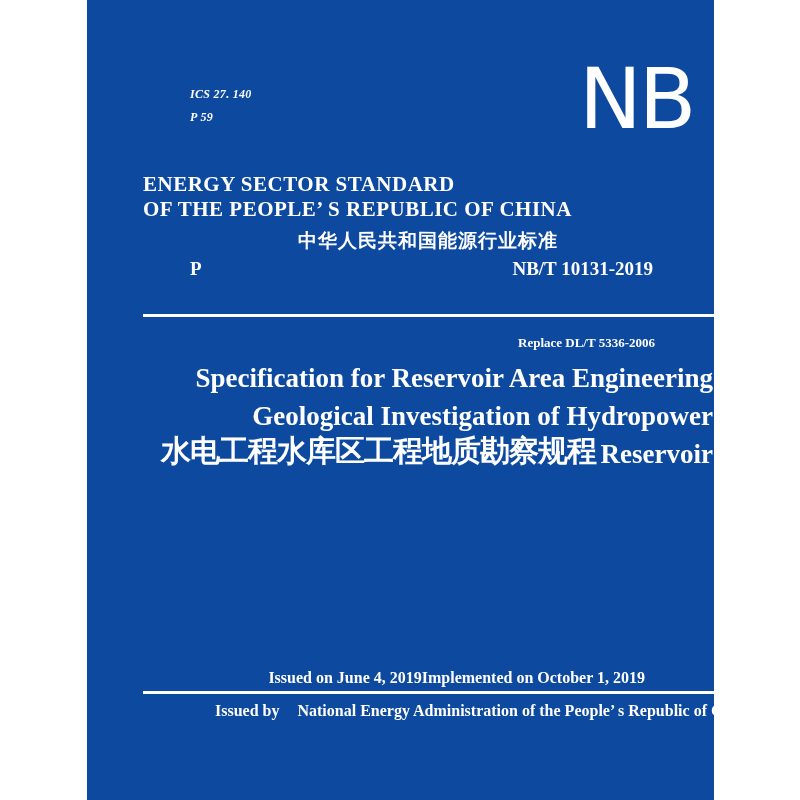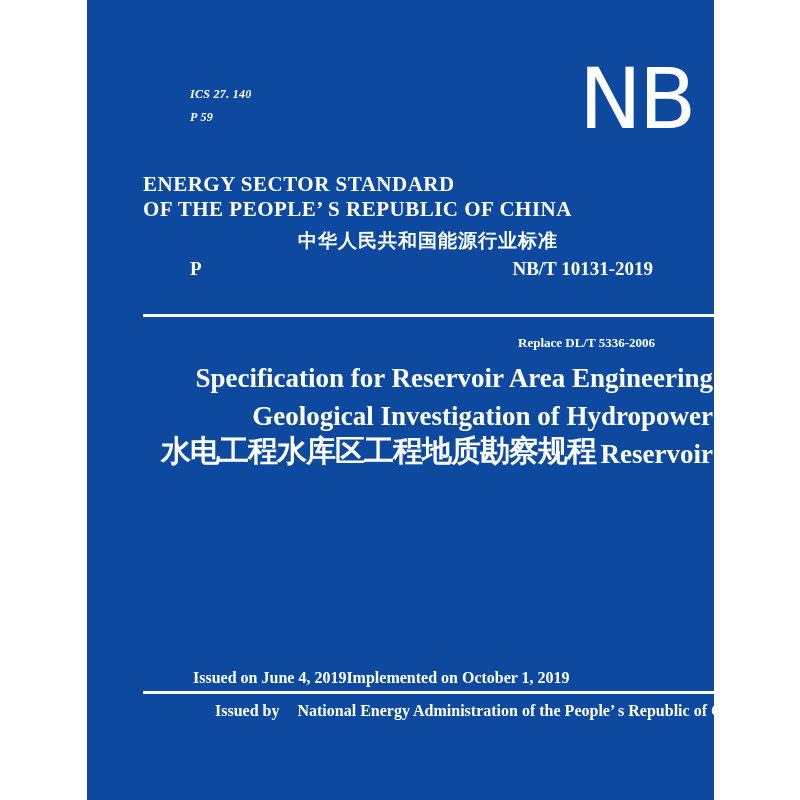--- a/index.html
+++ b/index.html
@@ -121,21 +121,21 @@
     letter-spacing: -1px;
   }
   .dates-row {
     position: absolute;
     left: 56px;
     top: 669px;
     width: 570px;
     box-sizing: border-box;
     padding: 0 68px 0 50px;
     display: flex;
-    justify-content: flex-start;
+    justify-content: flex-end;
     font-size: 16px;
     font-weight: bold;
   }
   .issuer-row {
     position: absolute;
     left: 71px;
     top: 702px;
     width: 570px;
     box-sizing: border-box;
     padding-left: 57px;

